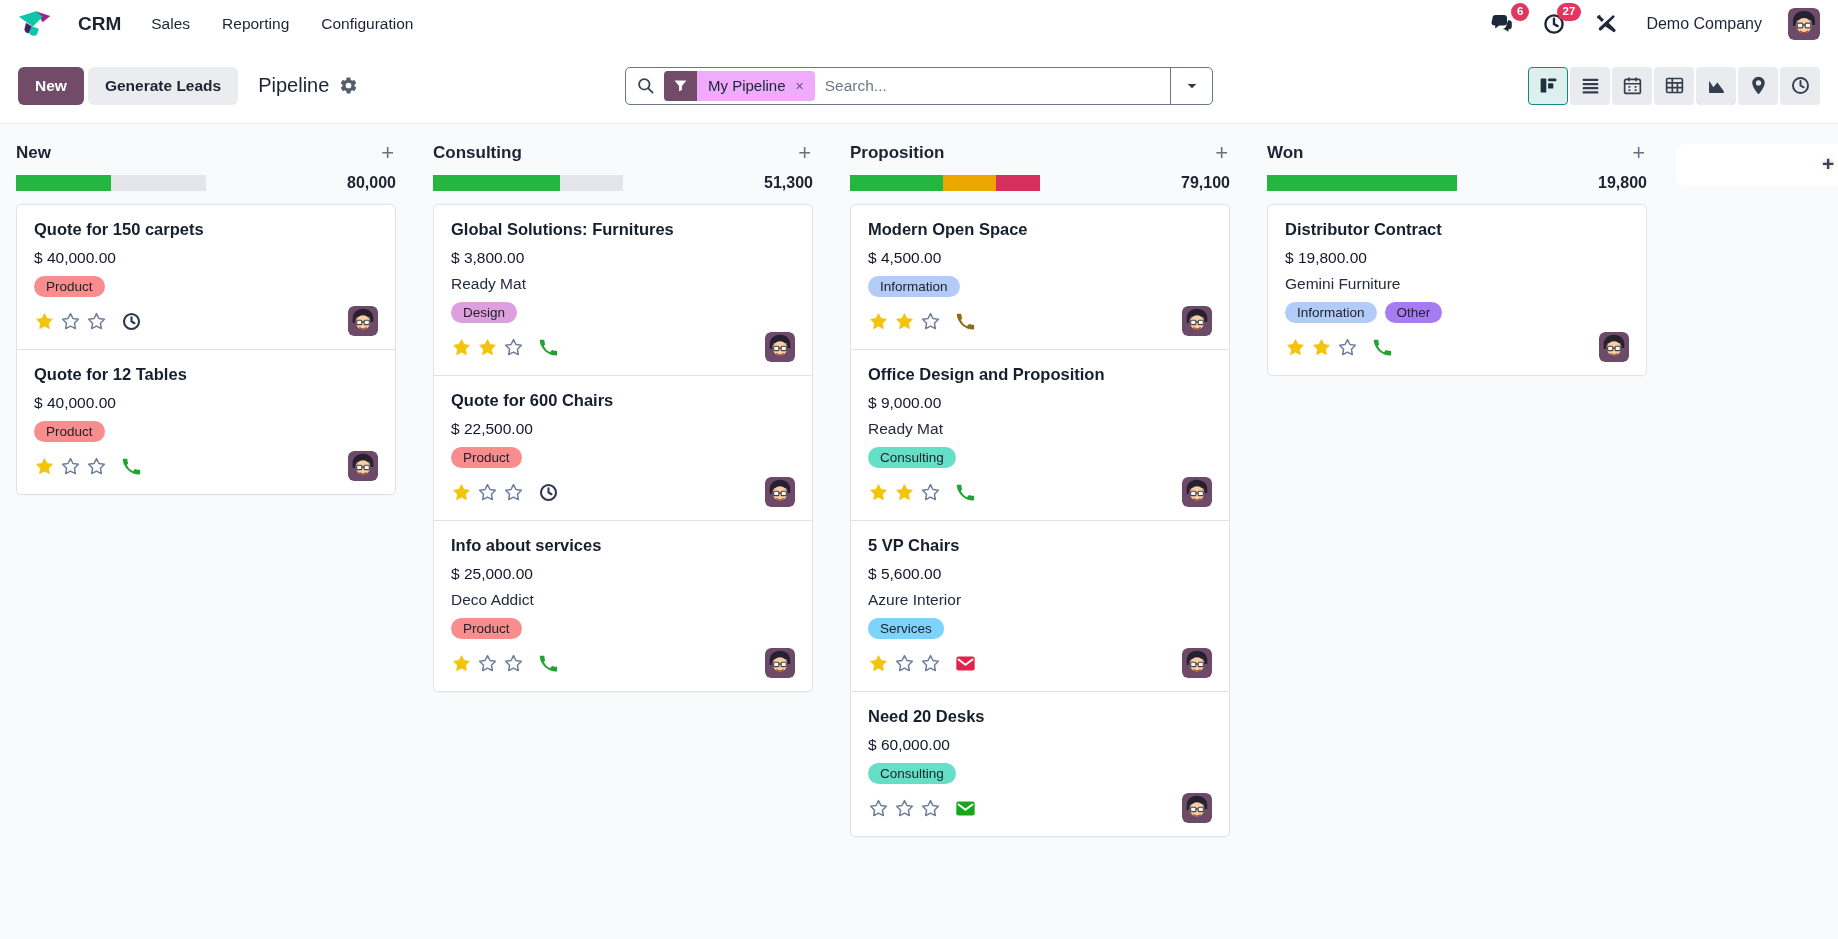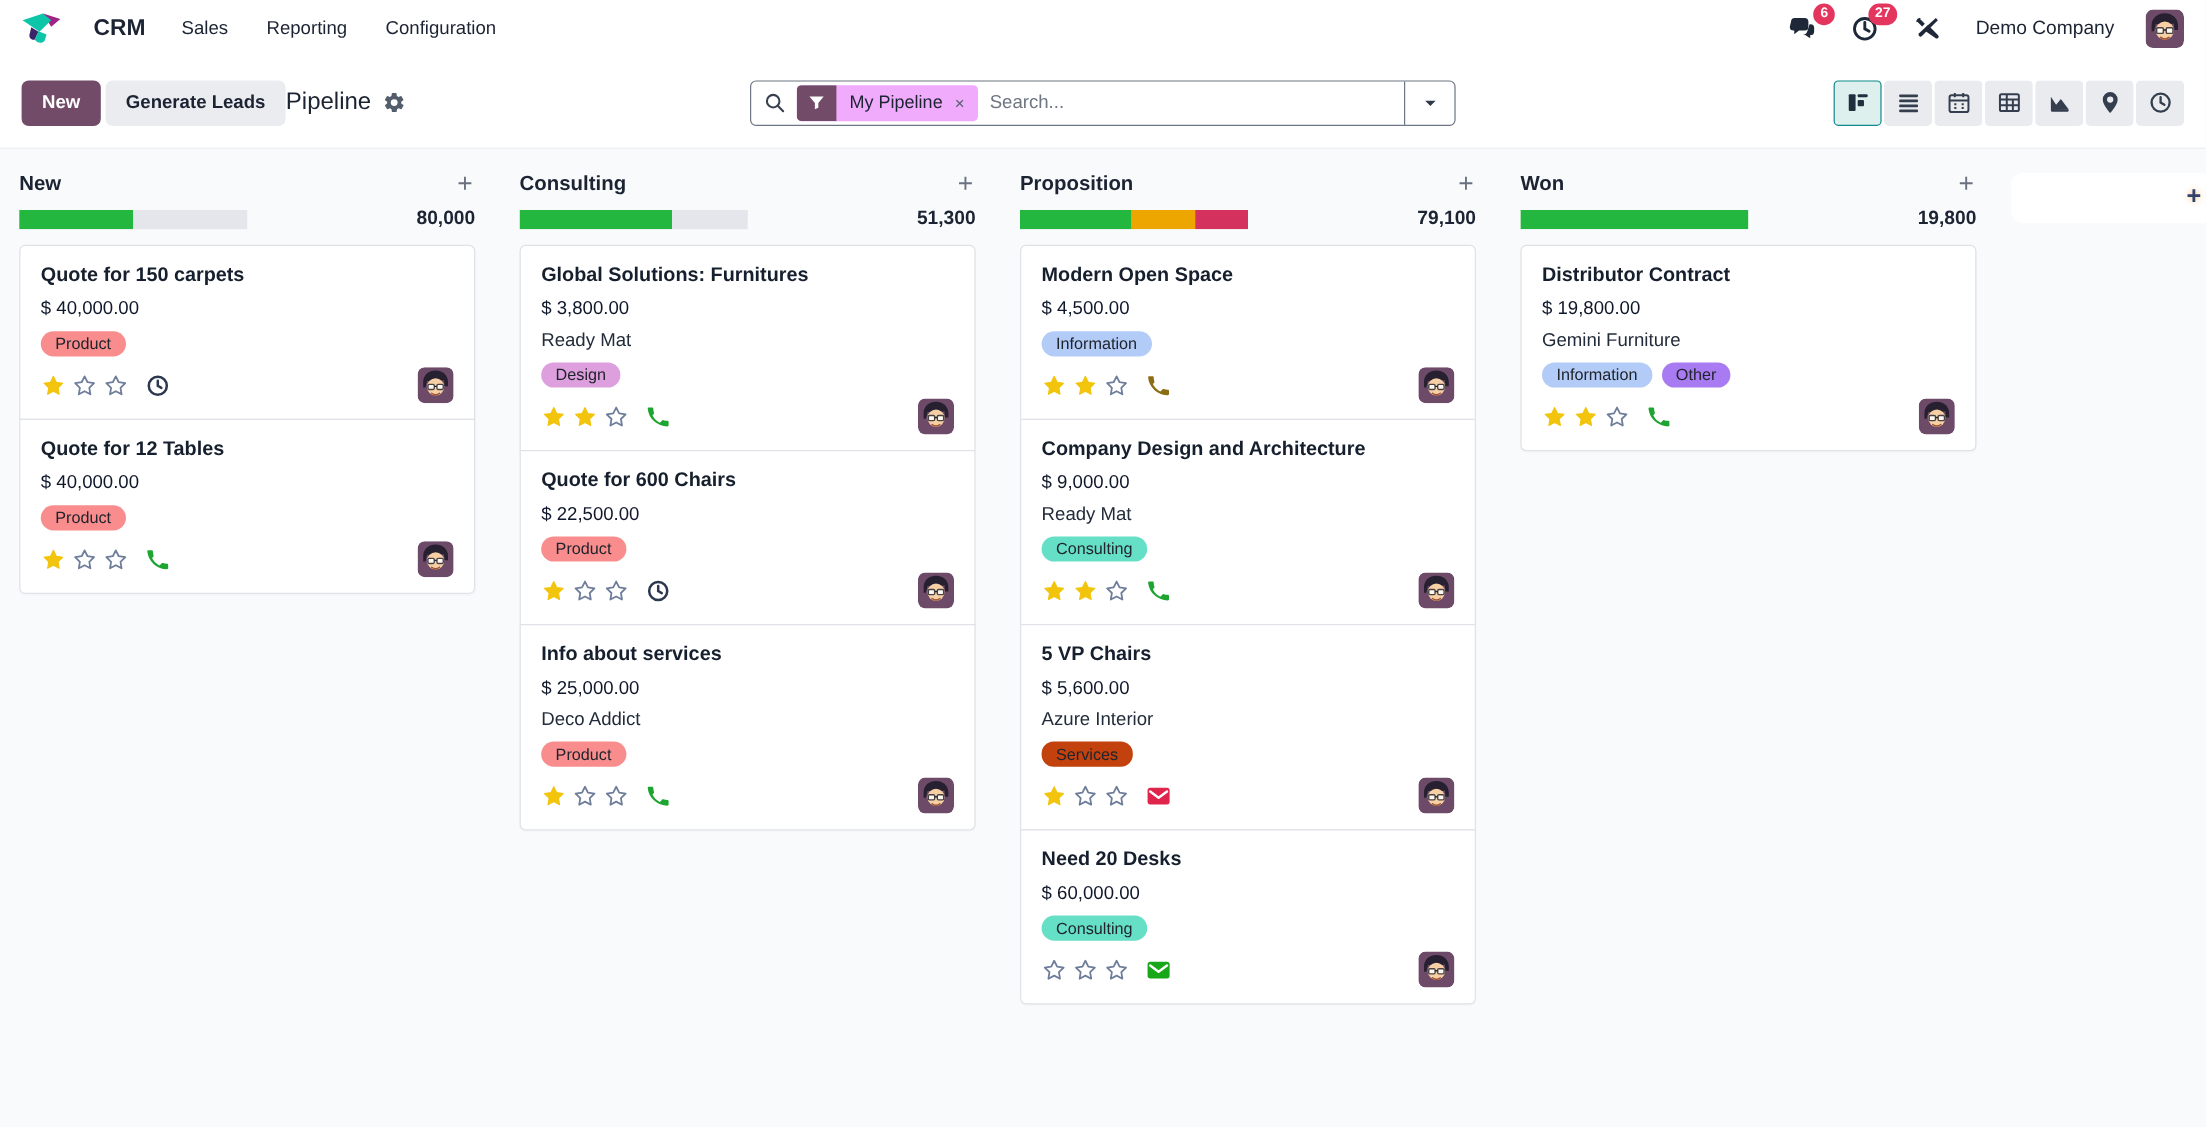--- a/index.html
+++ b/index.html
@@ -25,21 +25,21 @@
   .avatar-sm svg { width: 32px; height: 32px; border-radius: 6px; }
 
   
   .control-panel { height: 76px; background: #fff; display: flex; align-items: center;
                    padding: 0 18px; position: relative; border-bottom: 1px solid #eceef2; }
   .cp-left { display: flex; align-items: center; }
   .btn { height: 38px; border-radius: 6px; font-size: 15.5px; font-weight: 600; padding: 0 17px;
          border: none; cursor: pointer; font-family: inherit; }
   .btn-primary { background: #714B67; color: #fff; }
   .btn-secondary { background: #ebecf0; color: #1c2433; margin-left: 4px; }
-  .page-title { font-size: 20px; color: #1c2433; margin-left: 0; }
+  .page-title { font-size: 20px; color: #1c2433; margin-left: 20px; }
   .gear-btn { background: none; border: none; margin-left: 10px; color: #545d6b; cursor: pointer; }
   .gear-btn svg { width: 19px; height: 19px; }
 
   
   .searchbar { position: absolute; left: 50%; transform: translateX(-50%); width: 588px; height: 38px;
                border: 1px solid #6c7684; border-radius: 5px; background: #fff;
                display: flex; align-items: center; padding-left: 10px; }
   .search-mag svg { width: 19px; height: 19px; }
   .facet { display: flex; align-items: center; height: 30px; margin-left: 9px; border-radius: 4px;
            overflow: hidden; background: #f0abfc; flex: none; }
@@ -546,21 +546,21 @@
                 <circle cx="16" cy="17.5" r="7.6" fill="#f6cfa4"></circle>
                 <rect x="9.2" y="15.2" width="5.6" height="4.6" rx="1" fill="#fff" opacity=".85" stroke="#2a2a33" stroke-width="1.2"></rect>
                 <rect x="17.2" y="15.2" width="5.6" height="4.6" rx="1" fill="#fff" opacity=".85" stroke="#2a2a33" stroke-width="1.2"></rect>
                 <path d="M14.8 17h2.4" stroke="#2a2a33" stroke-width="1.2"></path>
                 <path d="M12.5 23.2c2 1.6 5 1.6 7 0" stroke="#a0522d" stroke-width="1.3" fill="none" stroke-linecap="round"></path>
               </svg>
             </span>
           </div>
         </article>
         <article class="card">
-          <div class="card-title">Company Design and Architecture</div>
+          <div class="card-title">Office Design and Proposition</div>
           <div class="card-amount">$ 9,000.00</div>
           <div class="card-partner">Ready Mat</div>
           <div class="card-tags">
             <span class="tag" style="background: rgb(101, 224, 198);">Consulting</span>
           </div>
           <div class="card-foot">
             <span class="star">
               <svg viewBox="0 0 24 24">
                 <path fill="#f2c40c" stroke="#f2c40c" stroke-linejoin="round" d="M12 3l2.8 5.6 6.2.9-4.5 4.4 1 6.2L12 17.2l-5.5 2.9 1-6.2L3 9.5l6.2-.9z"></path>
               </svg>
@@ -591,21 +591,21 @@
                 <path d="M12.5 23.2c2 1.6 5 1.6 7 0" stroke="#a0522d" stroke-width="1.3" fill="none" stroke-linecap="round"></path>
               </svg>
             </span>
           </div>
         </article>
         <article class="card">
           <div class="card-title">5 VP Chairs</div>
           <div class="card-amount">$ 5,600.00</div>
           <div class="card-partner">Azure Interior</div>
           <div class="card-tags">
-            <span class="tag" style="background: #c2410c; border-radius: 10px;">Services</span>
+            <span class="tag" style="background: #7dd3fc; border-radius: 10px;">Services</span>
           </div>
           <div class="card-foot">
             <span class="star">
               <svg viewBox="0 0 24 24">
                 <path fill="#f2c40c" stroke="#f2c40c" stroke-linejoin="round" d="M12 3l2.8 5.6 6.2.9-4.5 4.4 1 6.2L12 17.2l-5.5 2.9 1-6.2L3 9.5l6.2-.9z"></path>
               </svg>
             </span>
             <span class="star">
               <svg viewBox="0 0 24 24">
                 <path fill="#ffffff" stroke="#6e7d99" stroke-width="1.7" stroke-linejoin="round" d="M12 3l2.8 5.6 6.2.9-4.5 4.4 1 6.2L12 17.2l-5.5 2.9 1-6.2L3 9.5l6.2-.9z"></path>

